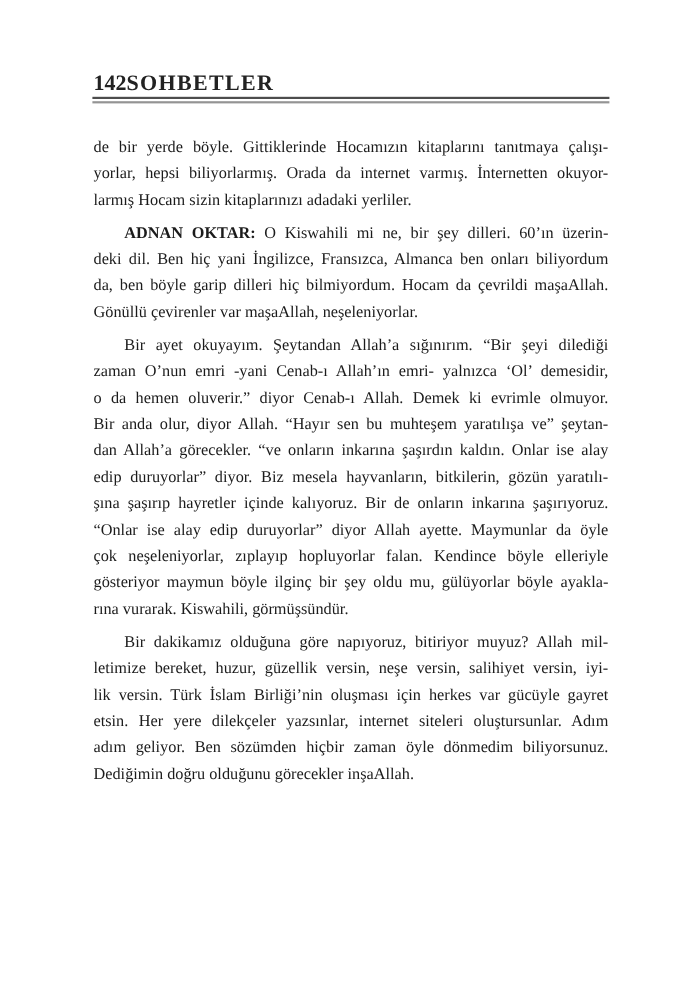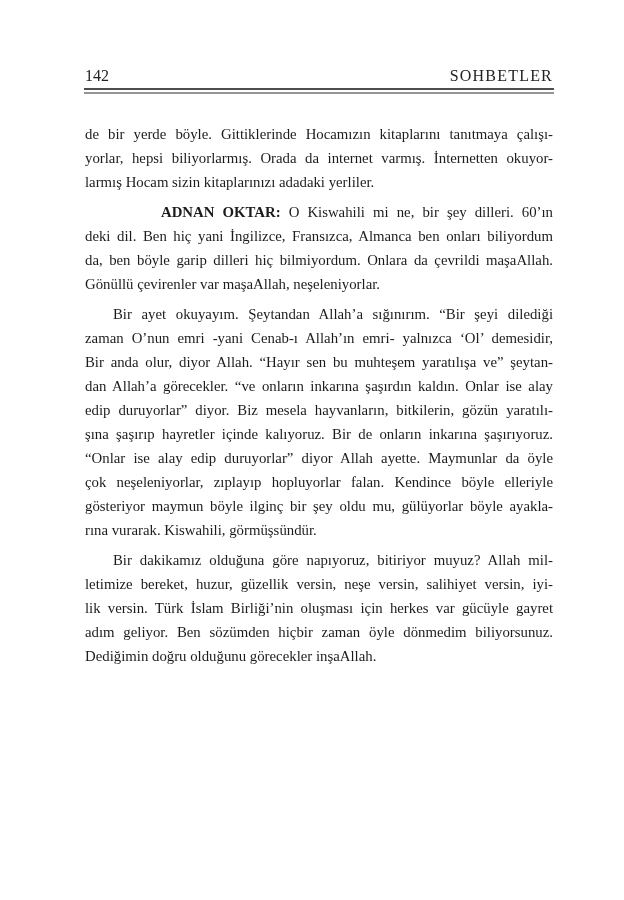--- a/index.html
+++ b/index.html
@@ -15,24 +15,23 @@
     overflow: hidden;
     font-family: "Liberation Serif", "DejaVu Serif", serif;
     color: #1b1b1b;
   }
   .header-row {
     position: absolute;
     left: 85px;
     top: 67px;
     width: 468px;
     display: flex;
-    justify-content: space-between;
     align-items: baseline;
-    font-weight: normal;
-    font-size: 16px;
+    font-weight: bold;
+    font-size: 20px;
     line-height: 18px;
     color: #222222;
   }
   .running-title {
     letter-spacing: 1.2px;
   }
   .double-rule {
     position: absolute;
     left: 84px;
     top: 88px;
@@ -60,57 +59,58 @@
   }
   .line.last {
     text-align: left;
     text-align-last: left;
   }
   .line.first-indent {
     text-indent: 28px;
   }
   .speaker {
     font-weight: bold;
-    margin-left: 48px;
   }
 </style>
 </head>
 <body>
 
 <div class="page">
   <div class="header-row">
     <span>142</span>
     <span class="running-title">SOHBETLER</span>
   </div>
   <div class="double-rule"></div>
   <div class="body-text">
       <div class="paragraph">
         <div class="line">de bir yerde böyle. Gittiklerinde Hocamızın kitaplarını tanıtmaya çalışı-</div>
         <div class="line">yorlar, hepsi biliyorlarmış. Orada da internet varmış. İnternetten okuyor-</div>
         <div class="line last">larmış Hocam sizin kitaplarınızı adadaki yerliler.</div>
       </div>
       <div class="paragraph">
         <div class="line first-indent"><span class="speaker">ADNAN OKTAR:</span> O Kiswahili mi ne, bir şey dilleri. 60’ın üzerin-</div>
         <div class="line">deki dil. Ben hiç yani İngilizce, Fransızca, Almanca ben onları biliyordum</div>
-        <div class="line">da, ben böyle garip dilleri hiç bilmiyordum. Onlara da çevrildi maşaAllah.</div>
+        <div class="line">da, ben böyle garip dilleri hiç bilmiyordum. Hocam da çevrildi maşaAllah.</div>
         <div class="line last">Gönüllü çevirenler var maşaAllah, neşeleniyorlar.</div>
       </div>
       <div class="paragraph">
         <div class="line first-indent">Bir ayet okuyayım. Şeytandan Allah’a sığınırım. “Bir şeyi dilediği</div>
         <div class="line">zaman O’nun emri -yani Cenab-ı Allah’ın emri- yalnızca ‘Ol’ demesidir,</div>
+        <div class="line">o da hemen oluverir.” diyor Cenab-ı Allah. Demek ki evrimle olmuyor.</div>
         <div class="line">Bir anda olur, diyor Allah. “Hayır sen bu muhteşem yaratılışa ve” şeytan-</div>
         <div class="line">dan Allah’a görecekler. “ve onların inkarına şaşırdın kaldın. Onlar ise alay</div>
         <div class="line">edip duruyorlar” diyor. Biz mesela hayvanların, bitkilerin, gözün yaratılı-</div>
         <div class="line">şına şaşırıp hayretler içinde kalıyoruz. Bir de onların inkarına şaşırıyoruz.</div>
         <div class="line">“Onlar ise alay edip duruyorlar” diyor Allah ayette. Maymunlar da öyle</div>
         <div class="line">çok neşeleniyorlar, zıplayıp hopluyorlar falan. Kendince böyle elleriyle</div>
         <div class="line">gösteriyor maymun böyle ilginç bir şey oldu mu, gülüyorlar böyle ayakla-</div>
         <div class="line last">rına vurarak. Kiswahili, görmüşsündür.</div>
       </div>
       <div class="paragraph">
         <div class="line first-indent">Bir dakikamız olduğuna göre napıyoruz, bitiriyor muyuz? Allah mil-</div>
         <div class="line">letimize bereket, huzur, güzellik versin, neşe versin, salihiyet versin, iyi-</div>
         <div class="line">lik versin. Türk İslam Birliği’nin oluşması için herkes var gücüyle gayret</div>
+        <div class="line">etsin. Her yere dilekçeler yazsınlar, internet siteleri oluştursunlar. Adım</div>
         <div class="line">adım geliyor. Ben sözümden hiçbir zaman öyle dönmedim biliyorsunuz.</div>
         <div class="line last">Dediğimin doğru olduğunu görecekler inşaAllah.</div>
       </div>
     </div>
 </div>
 
 </body></html>

